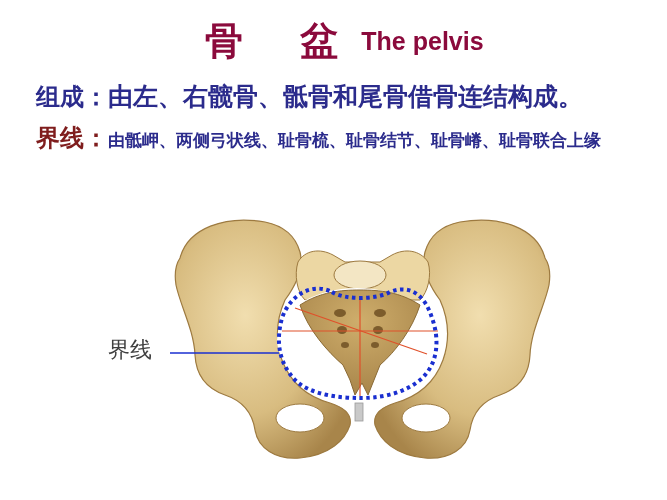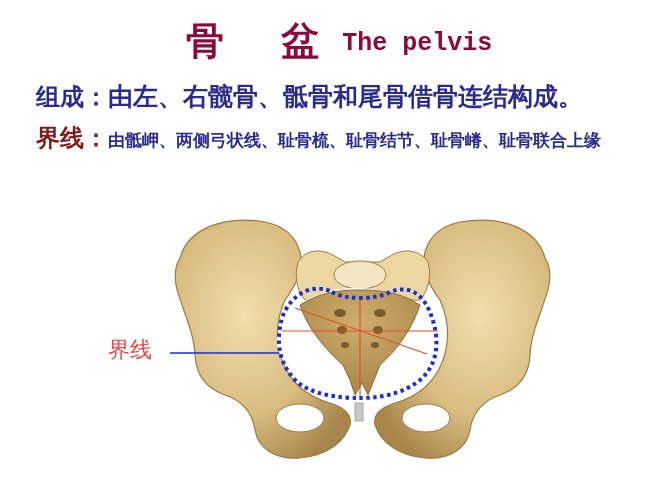--- a/index.html
+++ b/index.html
@@ -1,26 +1,26 @@
 <!DOCTYPE html>
 <html><head>
 <meta charset="utf-8">
 <style>
   html, body { margin: 0; padding: 0; background: #ffffff; }
   body { width: 667px; height: 500px; position: relative; overflow: hidden; font-family: "DejaVu Sans", sans-serif; }
   .title { position: absolute; left: 186px; top: 16px; color: #8b0a3c; white-space: nowrap; }
-  .title .cn { font-family: "DejaVu Serif", serif; font-size: 38px; font-weight: bold; letter-spacing: 22px; }
-  .title .en { font-family: Liberation Mono, monospace; font-size: 25px; font-weight: bold; margin-left: -4px; vertical-align: 4px; }
+  .title .cn { font-family: "DejaVu Serif", serif; font-size: 38px; font-weight: bold; letter-spacing: 22px; margin-left: 19px; }
+  .title .en { font-family: Liberation Sans, sans-serif; font-size: 25px; font-weight: bold; margin-left: -4px; vertical-align: 4px; }
   .line1 { position: absolute; left: 36px; top: 80px; white-space: nowrap; color: #2b2b8c; }
   .label { font-family: "DejaVu Sans", sans-serif; font-size: 24px; font-weight: bold; text-align: center; }
   .body-text { font-family: "DejaVu Serif", serif; font-size: 25px; font-weight: bold; }
   .line2 { position: absolute; left: 36px; top: 124px; width: 600px; color: #2b2b8c; line-height: 29px; }
   .line2 .label { color: #7f1d1d; }
   .line2 .body-text { font-size: 17px; margin-top: 24px; }
-  .callout { position: absolute; left: 108px; top: 335px; color: #ef4444; font-family: "DejaVu Serif", serif; font-size: 22px; }
+  .callout { position: absolute; left: 108px; top: 335px; color: #404040; font-family: "DejaVu Serif", serif; font-size: 22px; }
 </style>
 </head>
 <body>
 
 <div class="title">
   <span class="cn">骨 盆</span>
   <span class="en">The pelvis</span>
 </div>
 
 <div class="line1">

